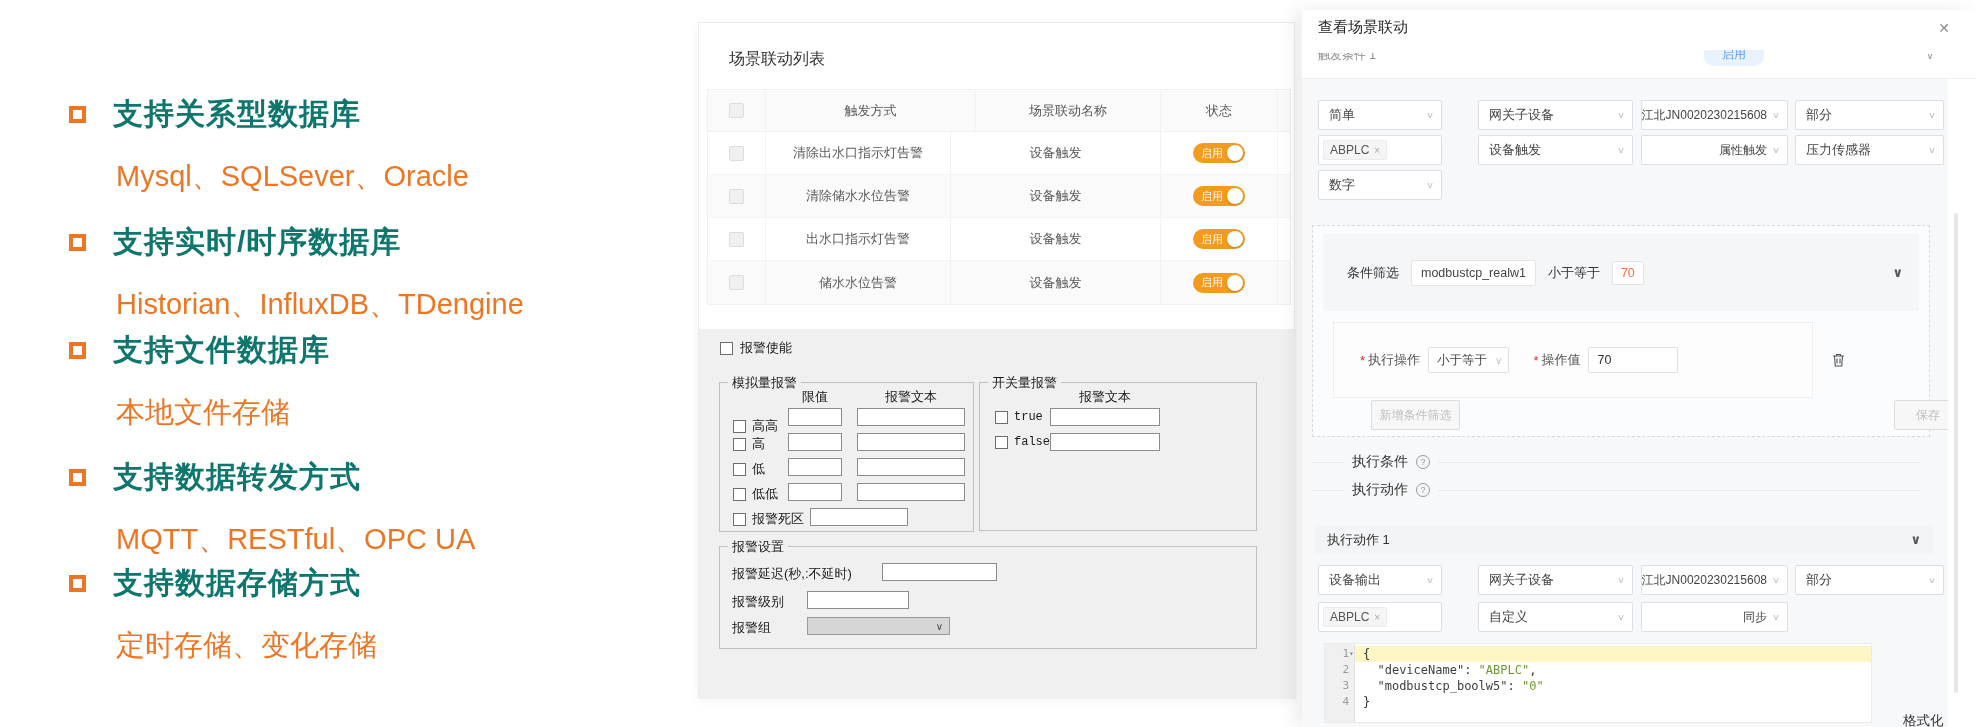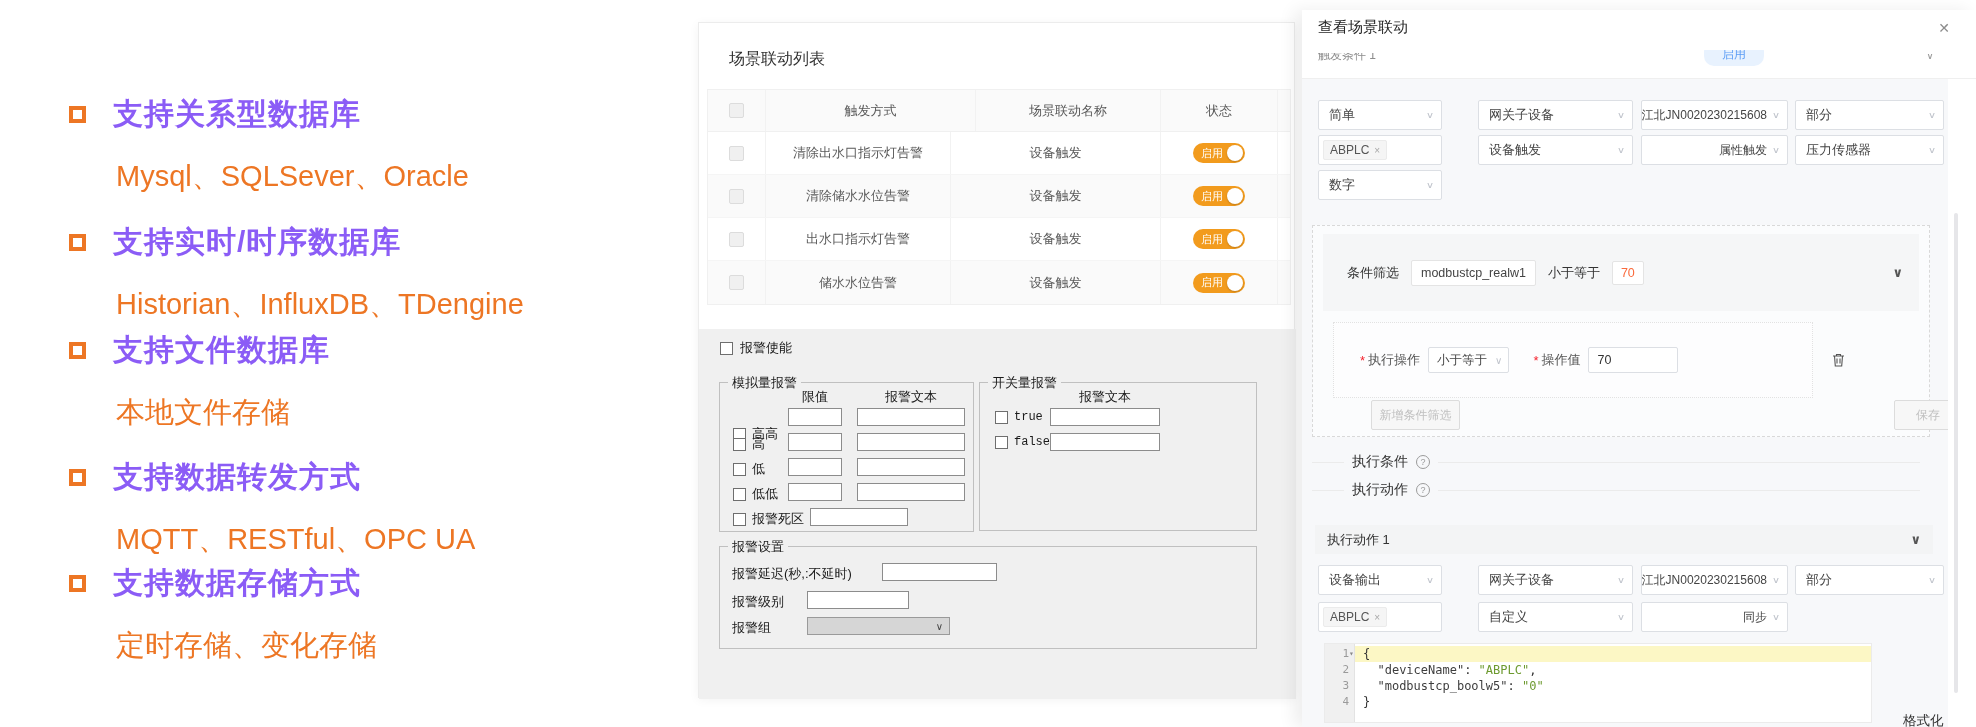--- a/index.html
+++ b/index.html
@@ -10,21 +10,21 @@
   }
   *{margin:0;padding:0;box-sizing:border-box;}
   html,body{background:#fff;}
   body{font-family:"Liberation Sans","DejaVu Sans",sans-serif;}
   .stage{position:relative;width:1976px;height:727px;background:#fff;overflow:hidden;}
 
   
   .feat{position:absolute;left:69px;width:560px;}
   .feat-head{display:flex;align-items:center;gap:27px;height:38px;}
   .bullet{width:17px;height:17px;border:4px solid var(--orange);flex:0 0 auto;}
-  .feat-title{font-size:30px;font-weight:bold;color:#8b5cf6;letter-spacing:1px;white-space:nowrap;}
+  .feat-title{font-size:30px;font-weight:bold;color:#0f766e;letter-spacing:1px;white-space:nowrap;}
   .feat-detail{margin:24px 0 0 47px;font-size:29px;color:var(--orange);white-space:nowrap;}
 
   
   .panel-list{position:absolute;left:698px;top:22px;width:597px;height:676px;background:#fff;
     border:1px solid #ececec;box-shadow:0 2px 10px rgba(0,0,0,.05);}
   .pl-title{position:absolute;left:30px;top:26px;font-size:16px;color:#333;}
   .tbl{position:absolute;left:8px;top:66px;width:584px;border:1px solid #f0f0f0;}
   .tr{display:flex;height:43px;align-items:stretch;border-bottom:1px solid #f5f5f5;background:#fff;}
   .tr.th{height:42px;background:#fafafa;border-bottom:1px solid #f0f0f0;}
   .tr.alt{background:#fafafa;}
@@ -237,21 +237,21 @@
       <label class="af-enable">
         <span class="wcb"></span>
         <span>报警使能</span>
       </label>
 
       <div class="group g-analog">
         <span class="glabel">模拟量报警</span>
         <span class="colh" style="left:68px;width:54px">限值</span>
         <span class="colh" style="left:137px;width:108px">报警文本</span>
 
-        <div class="frow" style="left:13px;top:42px">
+        <div class="frow" style="left:13px;top:34px">
           <span class="wcb"></span>
           <span>高高</span>
         </div>
         <input class="win-in" style="left: 68px; top: 25px; width: 54px;">
         <input class="win-in" style="left: 137px; top: 25px; width: 108px;">
 
         <div class="frow" style="left:13px;top:52px">
           <span class="wcb"></span>
           <span>高</span>
         </div>

